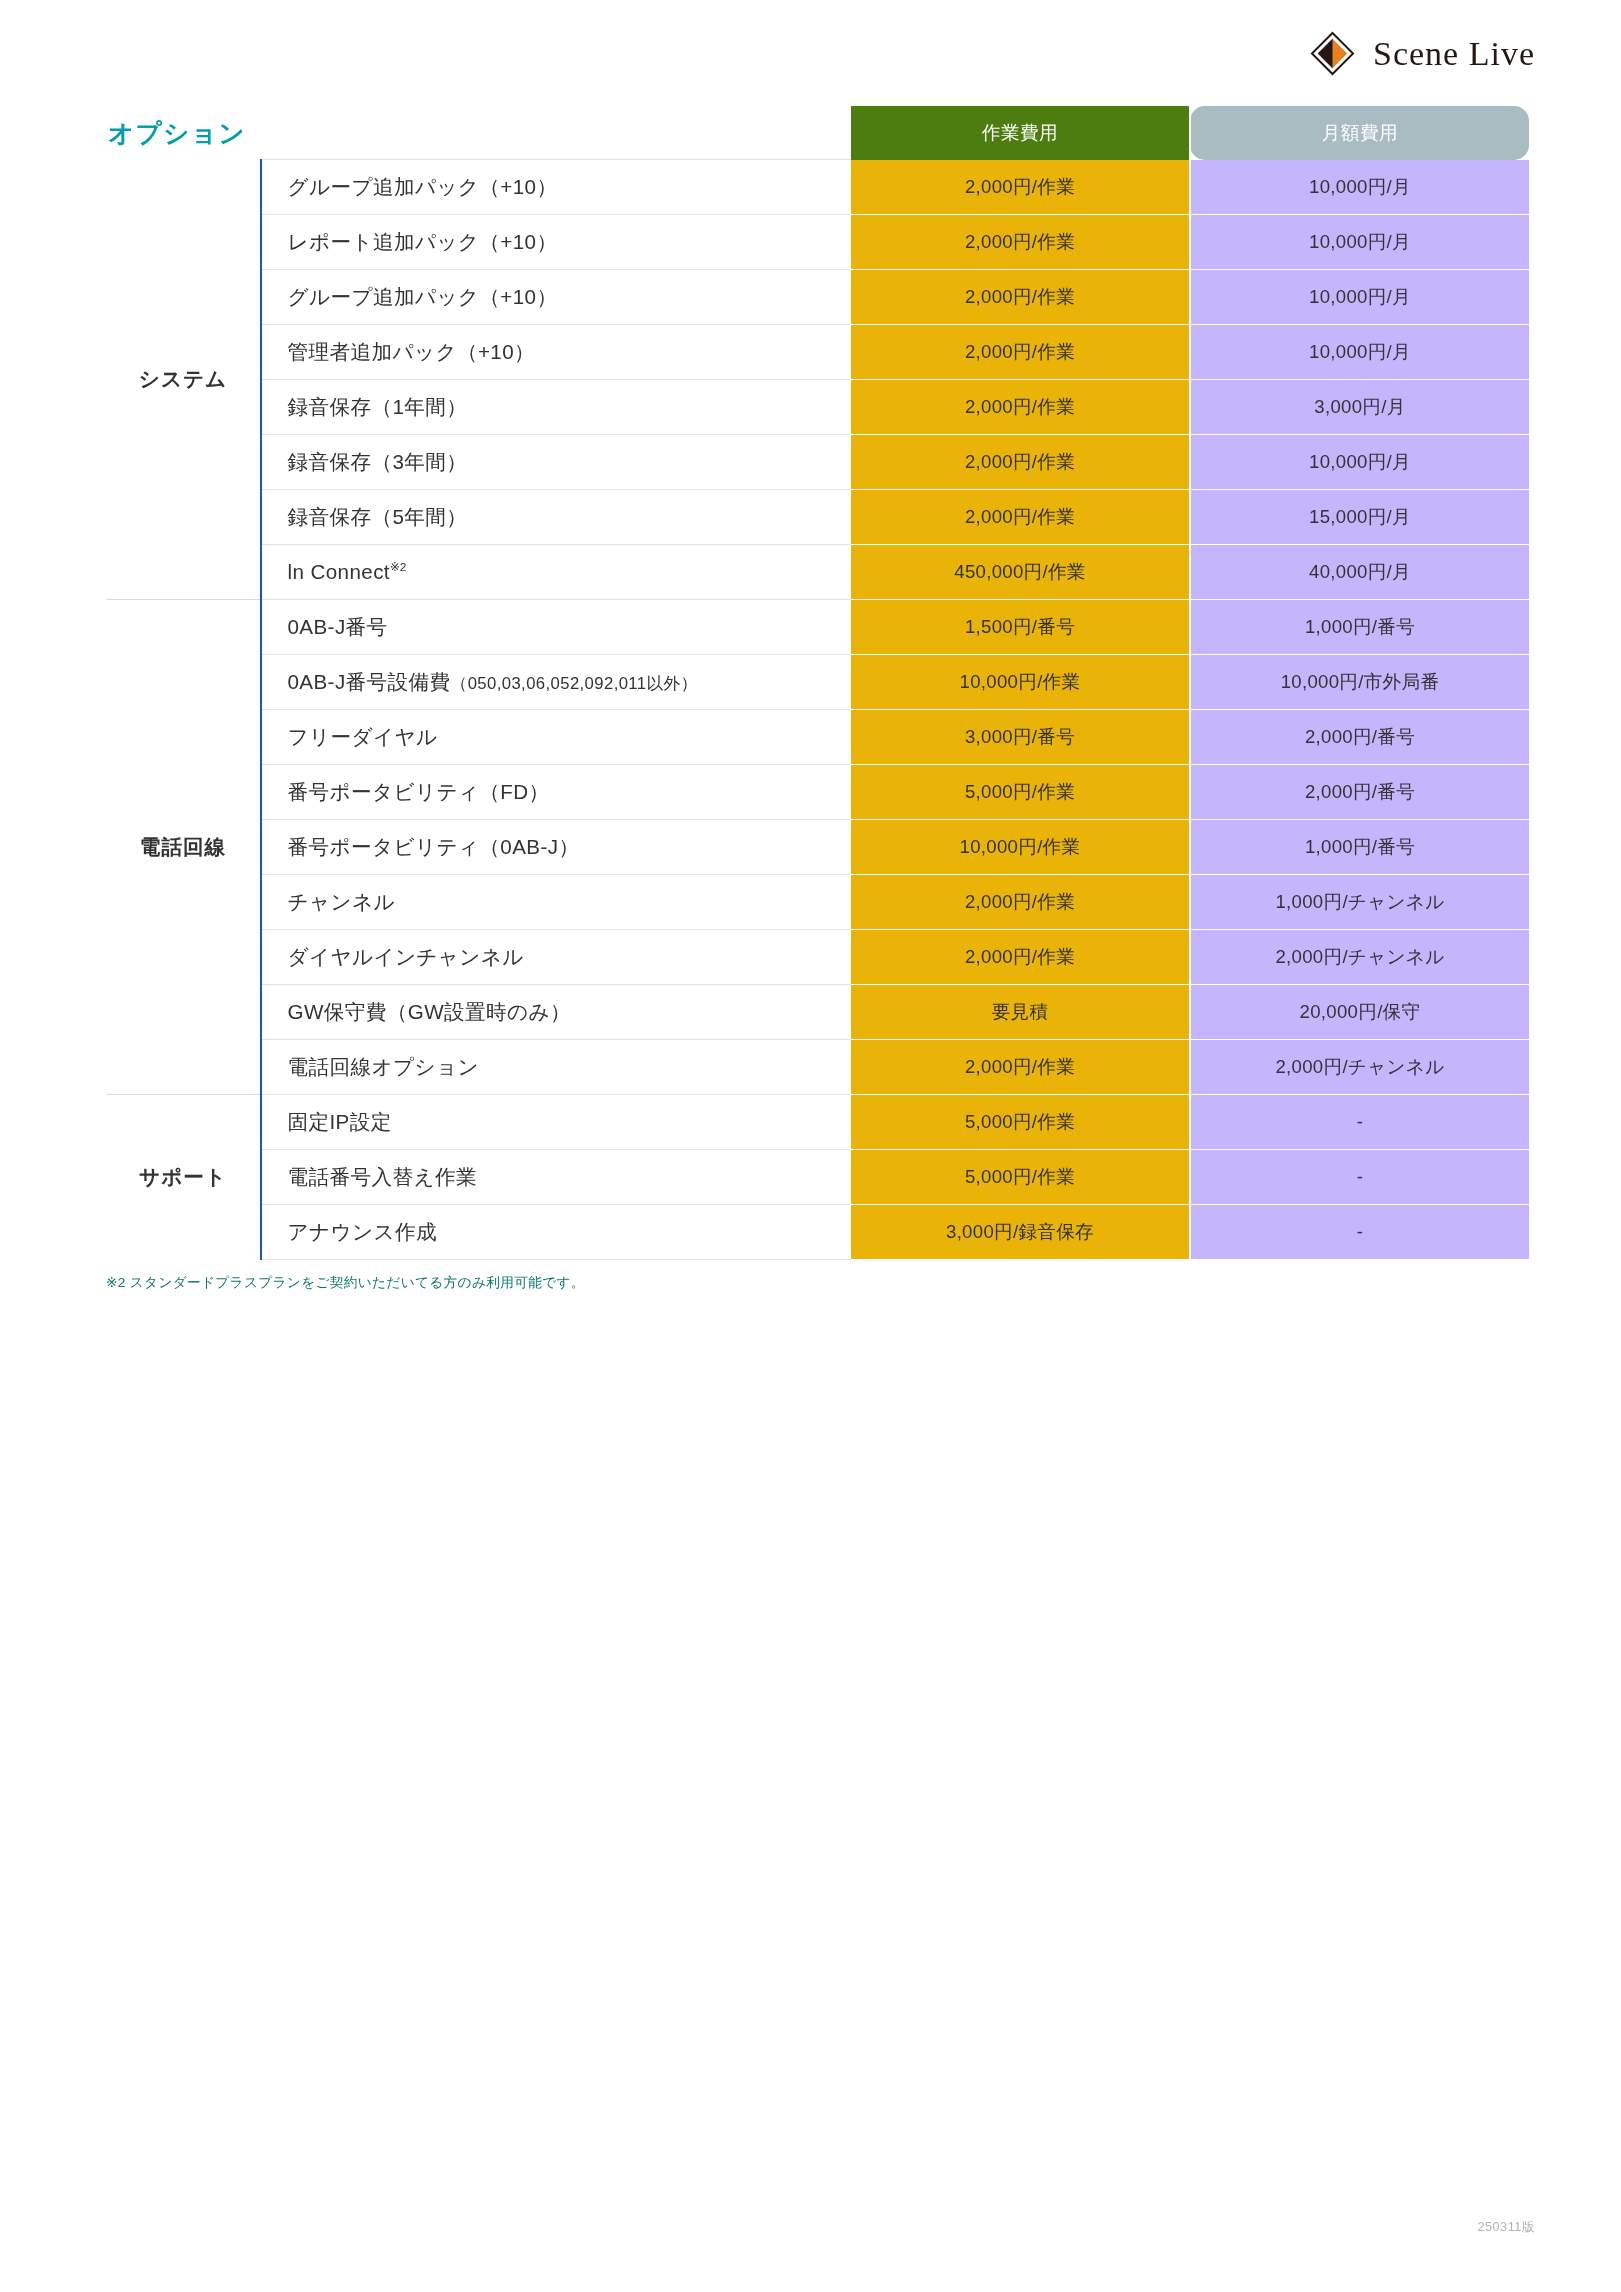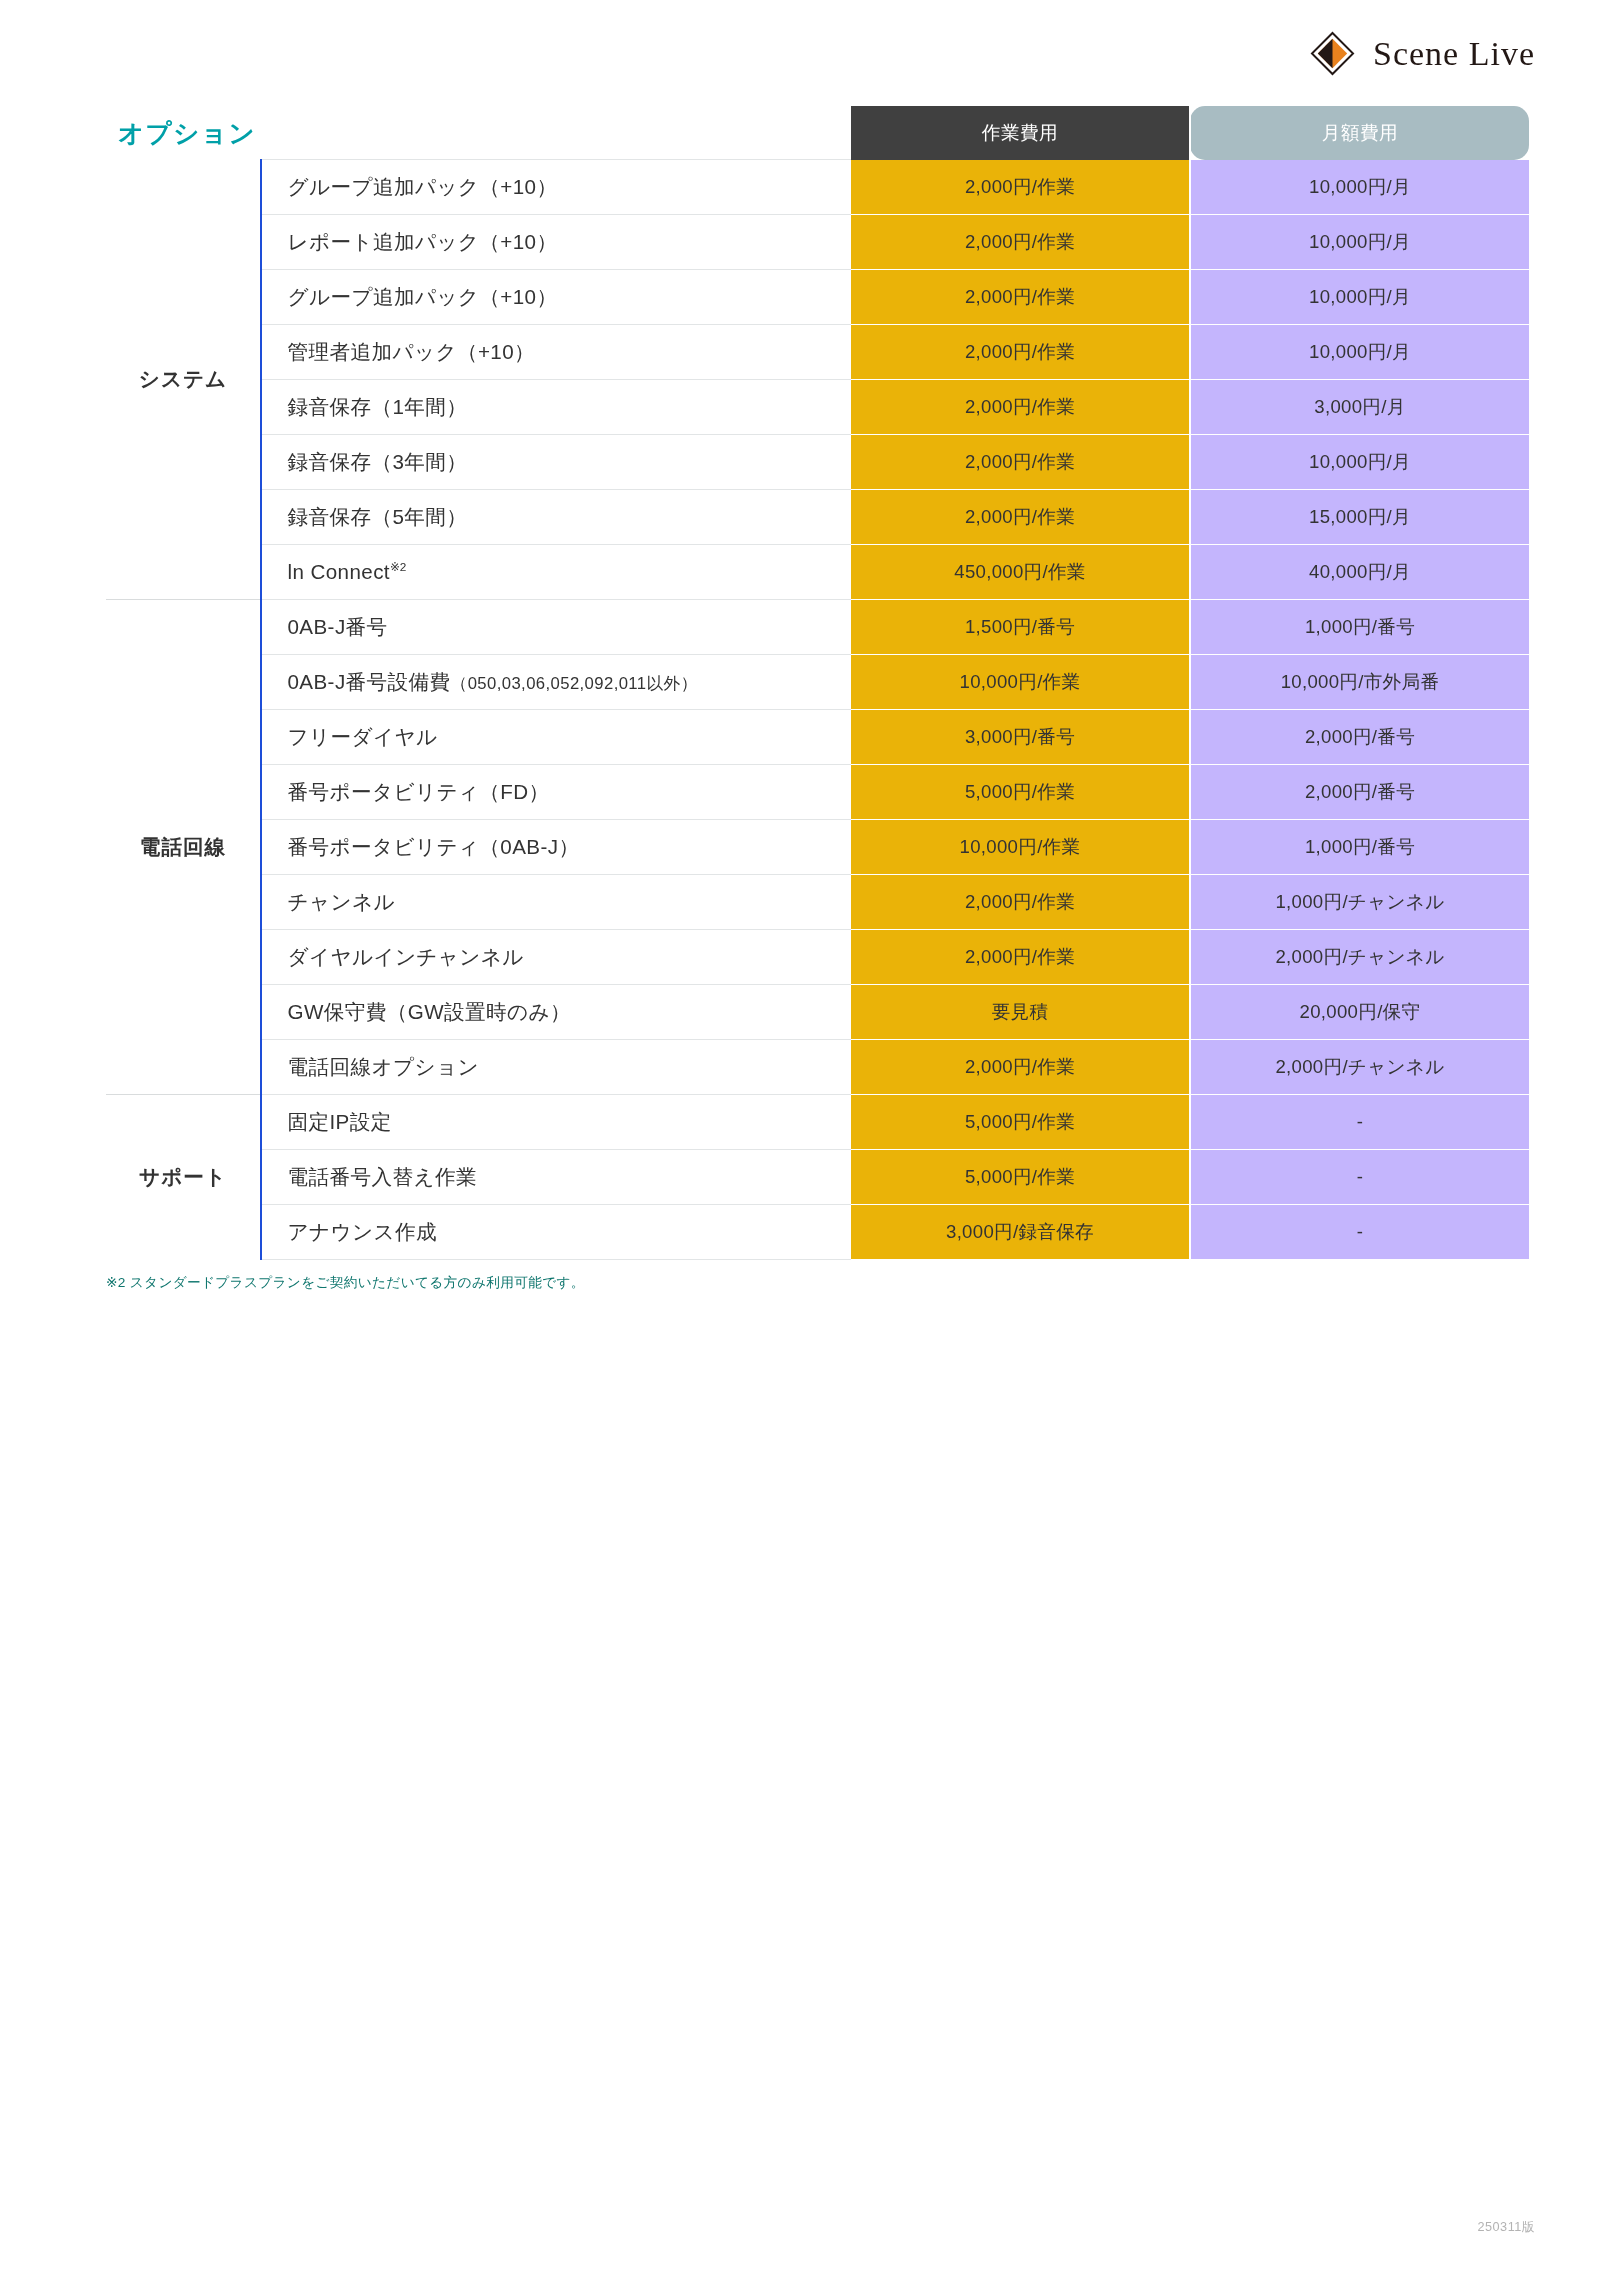--- a/index.html
+++ b/index.html
@@ -43,21 +43,21 @@
   .sheet {
     position: absolute;
     top: 0;
     left: 0;
     width: 1621px;
     height: 2293px;
   }
 
   .section-title {
     position: absolute;
-    left: 118px;
+    left: 108px;
     top: 116px;
     font-size: 25.5px;
     font-weight: bold;
     color: #00a0a8;
     letter-spacing: 1.5px;
   }
 
   
   .price-table {
     position: absolute;
@@ -79,21 +79,21 @@
 
   thead th {
     height: 53px;
     font-size: 18.6px;
     font-weight: normal;
     color: #ffffff;
     text-align: center;
     letter-spacing: 0.5px;
   }
   thead th.blank { background: transparent; }
-  thead th.h-setup { background: #404040; }
+  thead th.h-setup { background: #4d7c0f; }
   thead th.h-month { background: #a8bcc2; border-left: 2px solid #ffffff; border-radius: 15px; }
 
   tbody tr { height: 55px; }
 
   td.cat {
     text-align: center;
     font-size: 20.6px;
     color: #333333;
     vertical-align: middle;
     border-right: 2px solid #1d4ed8;

